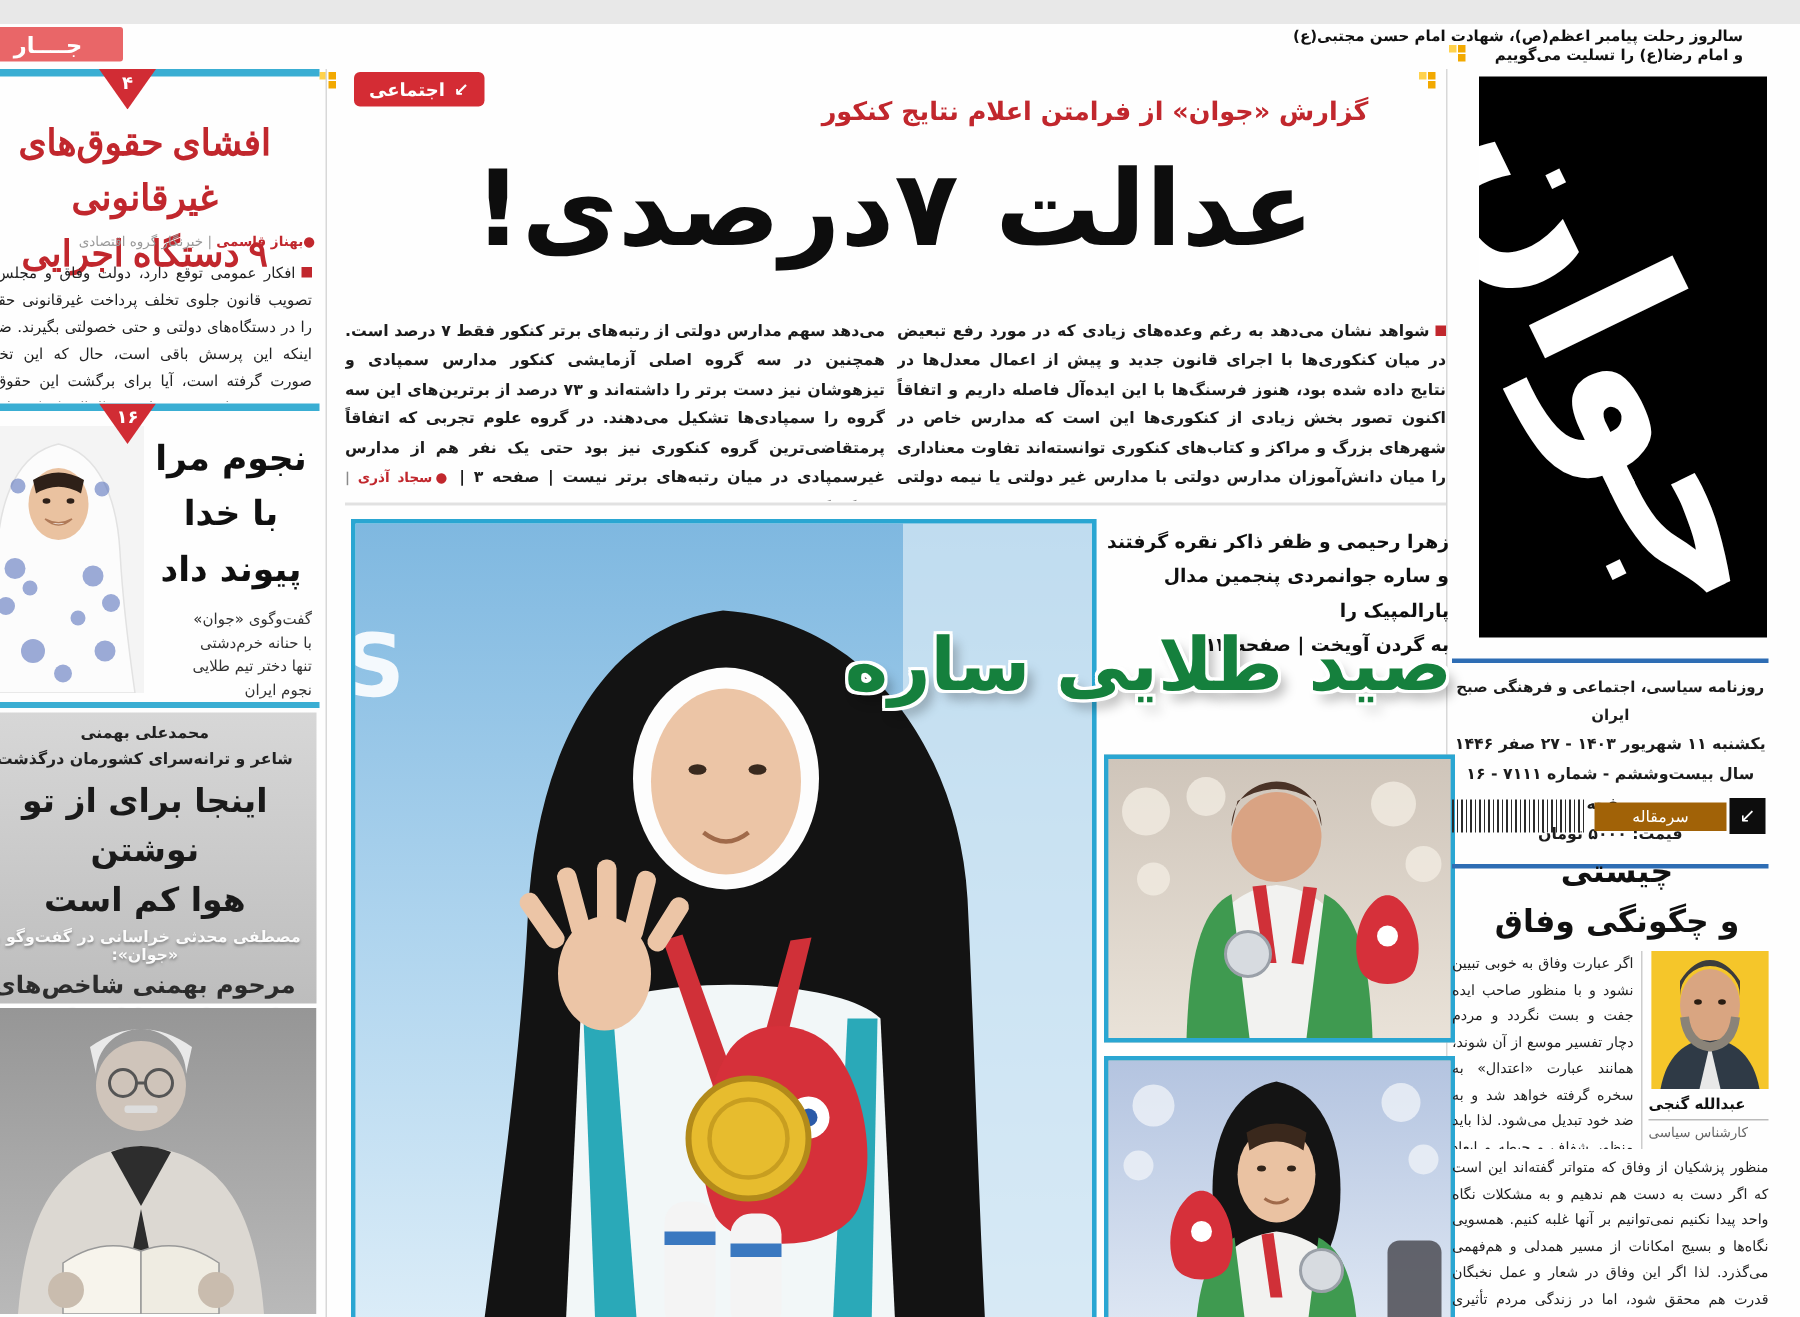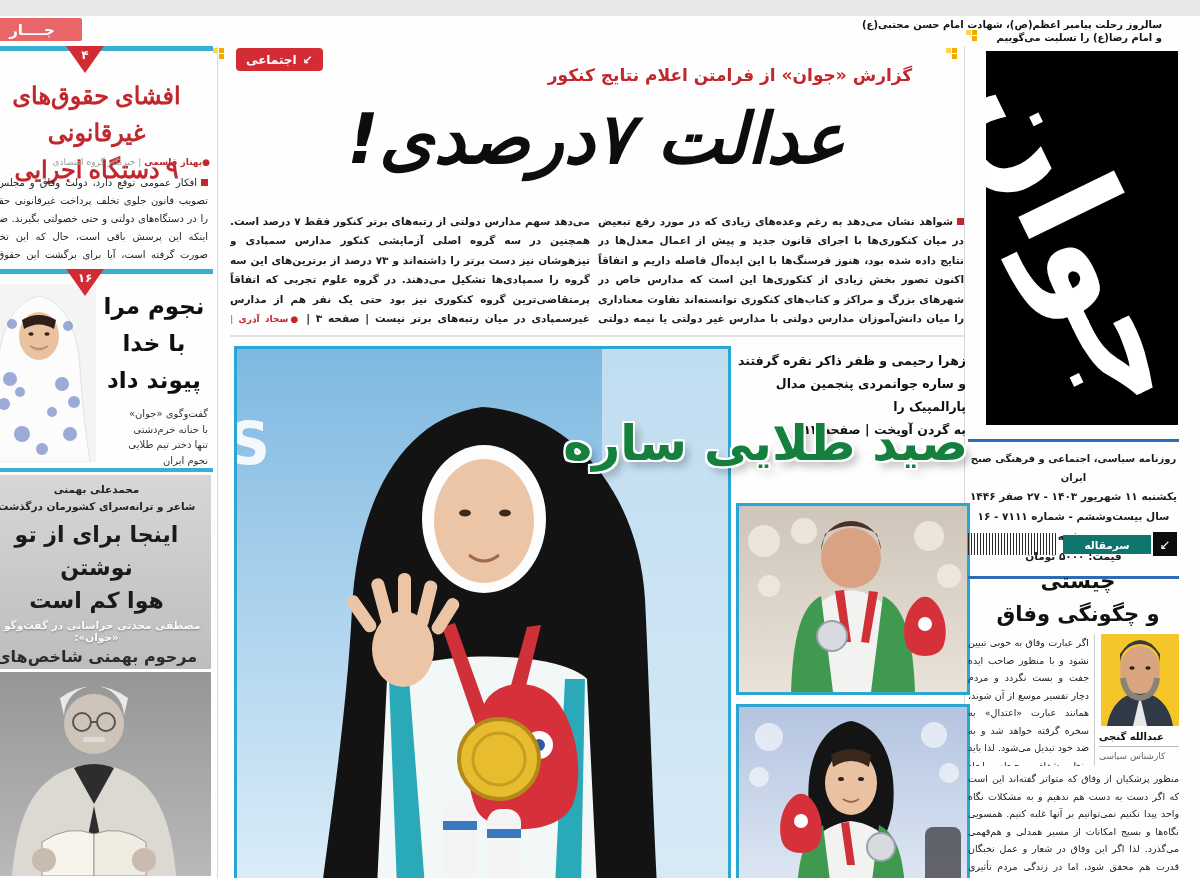--- a/index.html
+++ b/index.html
@@ -47,21 +47,21 @@
   .g-sub2b{font-size:16px;font-weight:bold;color:#f4f4f4;text-shadow:0 1px 2px #8d8d8d;line-height:1.35;}
   .g-pages{font-size:10.5px;font-weight:bold;color:#333;margin-top:3px;}
   .oldman{left:2px;top:656px;width:229px;height:204px;}
 
   
   .tag{left:256px;top:32px;height:23px;padding:0 10px;background:#d42c34;border-radius:4px;color:#fff;
        display:flex;align-items:center;gap:6px;font-size:12px;font-weight:bold;}
   .tag .arr{font-size:12px;}
   .kicker{left:540px;top:49px;width:420px;text-align:center;color:#c1272d;font-size:17px;font-weight:bold;}
   .headline{left:248px;top:74px;width:736px;text-align:center;font-size:70px;font-weight:bold;
-            color:#0d0d0d;letter-spacing:-1px;line-height:1.4;font-style:italic;}
+            color:#0d0d0d;letter-spacing:-1px;line-height:1.4;}
   .leadcol{font-size:10.5px;font-weight:bold;line-height:1.85;text-align:justify;color:#1c1c1c;}
   .colR{left:618px;top:196px;width:366px;height:116px;overflow:hidden;}
   .colL{left:250px;top:196px;width:360px;height:122px;overflow:hidden;}
   .lead-byline-red{color:#c1272d;font-size:9px;font-weight:bold;}
   .lead-byline-gray{color:#8a8a8a;font-size:9px;}
   .center-rule{left:250px;top:319px;width:734px;height:2px;background:#e1e1e1;}
   .caption{left:754px;top:333px;width:232px;font-size:12.5px;font-weight:bold;line-height:1.85;
            text-align:right;color:#101010;}
   .main-photo{left:254px;top:330px;width:491px;height:538px;border:3px solid #2aa6d2;background:#bfe0f2;}
   .overlay{left:510px;top:396px;width:478px;text-align:right;font-size:49px;font-weight:bold;color:#15803d;
@@ -75,22 +75,22 @@
   
   .masthead{left:1006px;top:35px;width:192px;height:374px;background:#000;overflow:hidden;
             display:flex;align-items:center;justify-content:center;}
   .masthead .logo{color:#fff;font-size:140px;font-weight:bold;transform:rotate(64deg);line-height:1;}
   .pubinfo{left:988px;top:423px;width:211px;border-top:3px solid #2e6db4;border-bottom:3px solid #2e6db4;
            padding:7px 0 9px;text-align:center;color:#1c1c1c;}
   .pub{font-size:10.5px;font-weight:bold;line-height:1.9;}
   .pub-first{font-size:10px;}
   .ed-corner{left:1173px;top:516px;width:24px;height:24px;background:#0d0d0d;color:#fff;font-size:13px;
              display:flex;align-items:center;justify-content:center;}
-  .ed-tag{left:1083px;top:519px;width:88px;height:19px;background:#0f766e;color:#fff;font-size:10.5px;
-          font-weight:bold;display:flex;align-items:center;justify-content:center;}
+  .ed-tag{left:1083px;top:519px;width:88px;height:19px;background:#a16207;color:#fff;font-size:10.5px;
+          font-weight:normal;display:flex;align-items:center;justify-content:center;}
   .barcode{left:988px;top:517px;width:90px;height:22px;
            background:repeating-linear-gradient(90deg,#2a2a2a 0 1px,transparent 1px 3px);}
   .ed-title{left:998px;top:549px;width:200px;text-align:center;font-size:21px;font-weight:bold;
             line-height:1.55;color:#111;}
   .ed-top{left:988px;top:618px;width:211px;height:132px;display:flex;justify-content:space-between;}
   .ed-p{font-size:9.5px;line-height:1.85;text-align:justify;color:#222;}
   .ed-p1{width:121px;height:132px;overflow:hidden;}
   .author-card{width:80px;text-align:left;border-left:1px solid #ccc;padding-left:4px;box-sizing:content-box;}
   .author-photo{width:78px;height:92px;background:#f5c62a;}
   .author-name{font-size:10px;font-weight:bold;color:#111;margin-top:5px;border-bottom:1px solid #bbb;padding-bottom:4px;}

